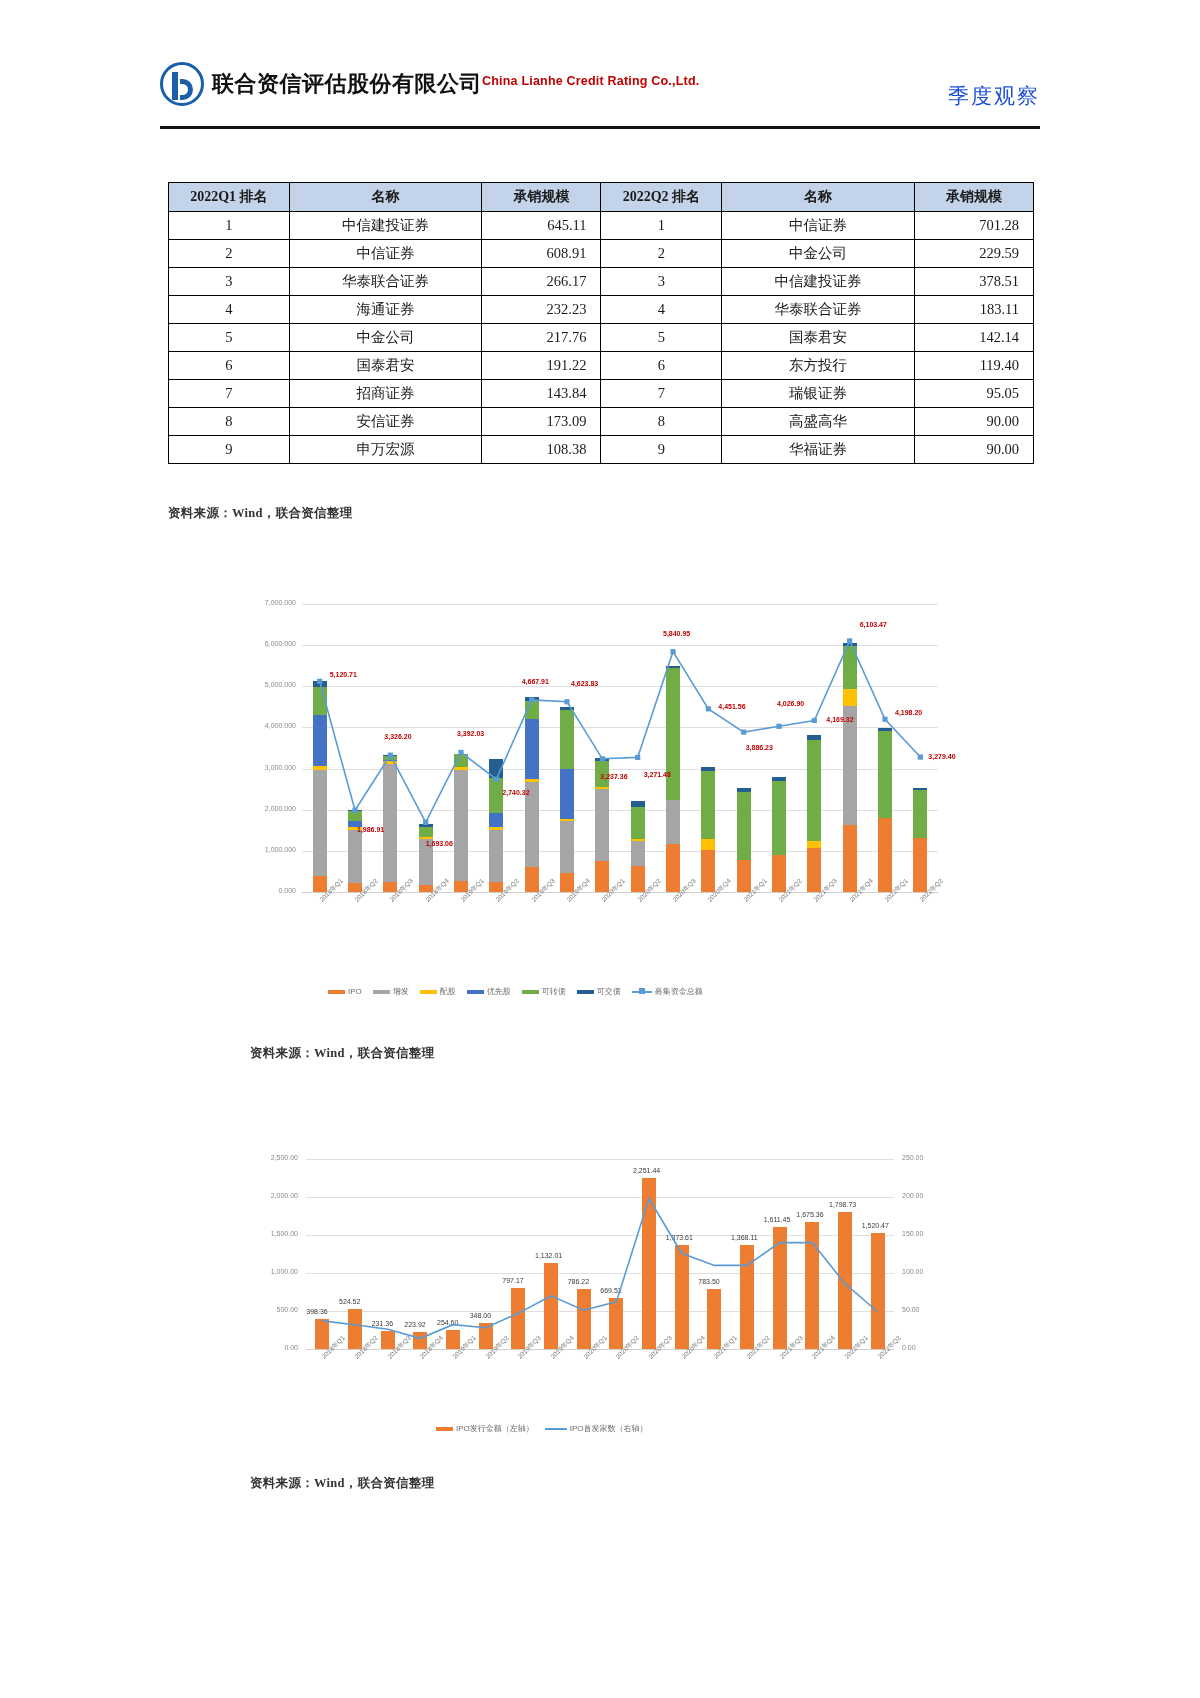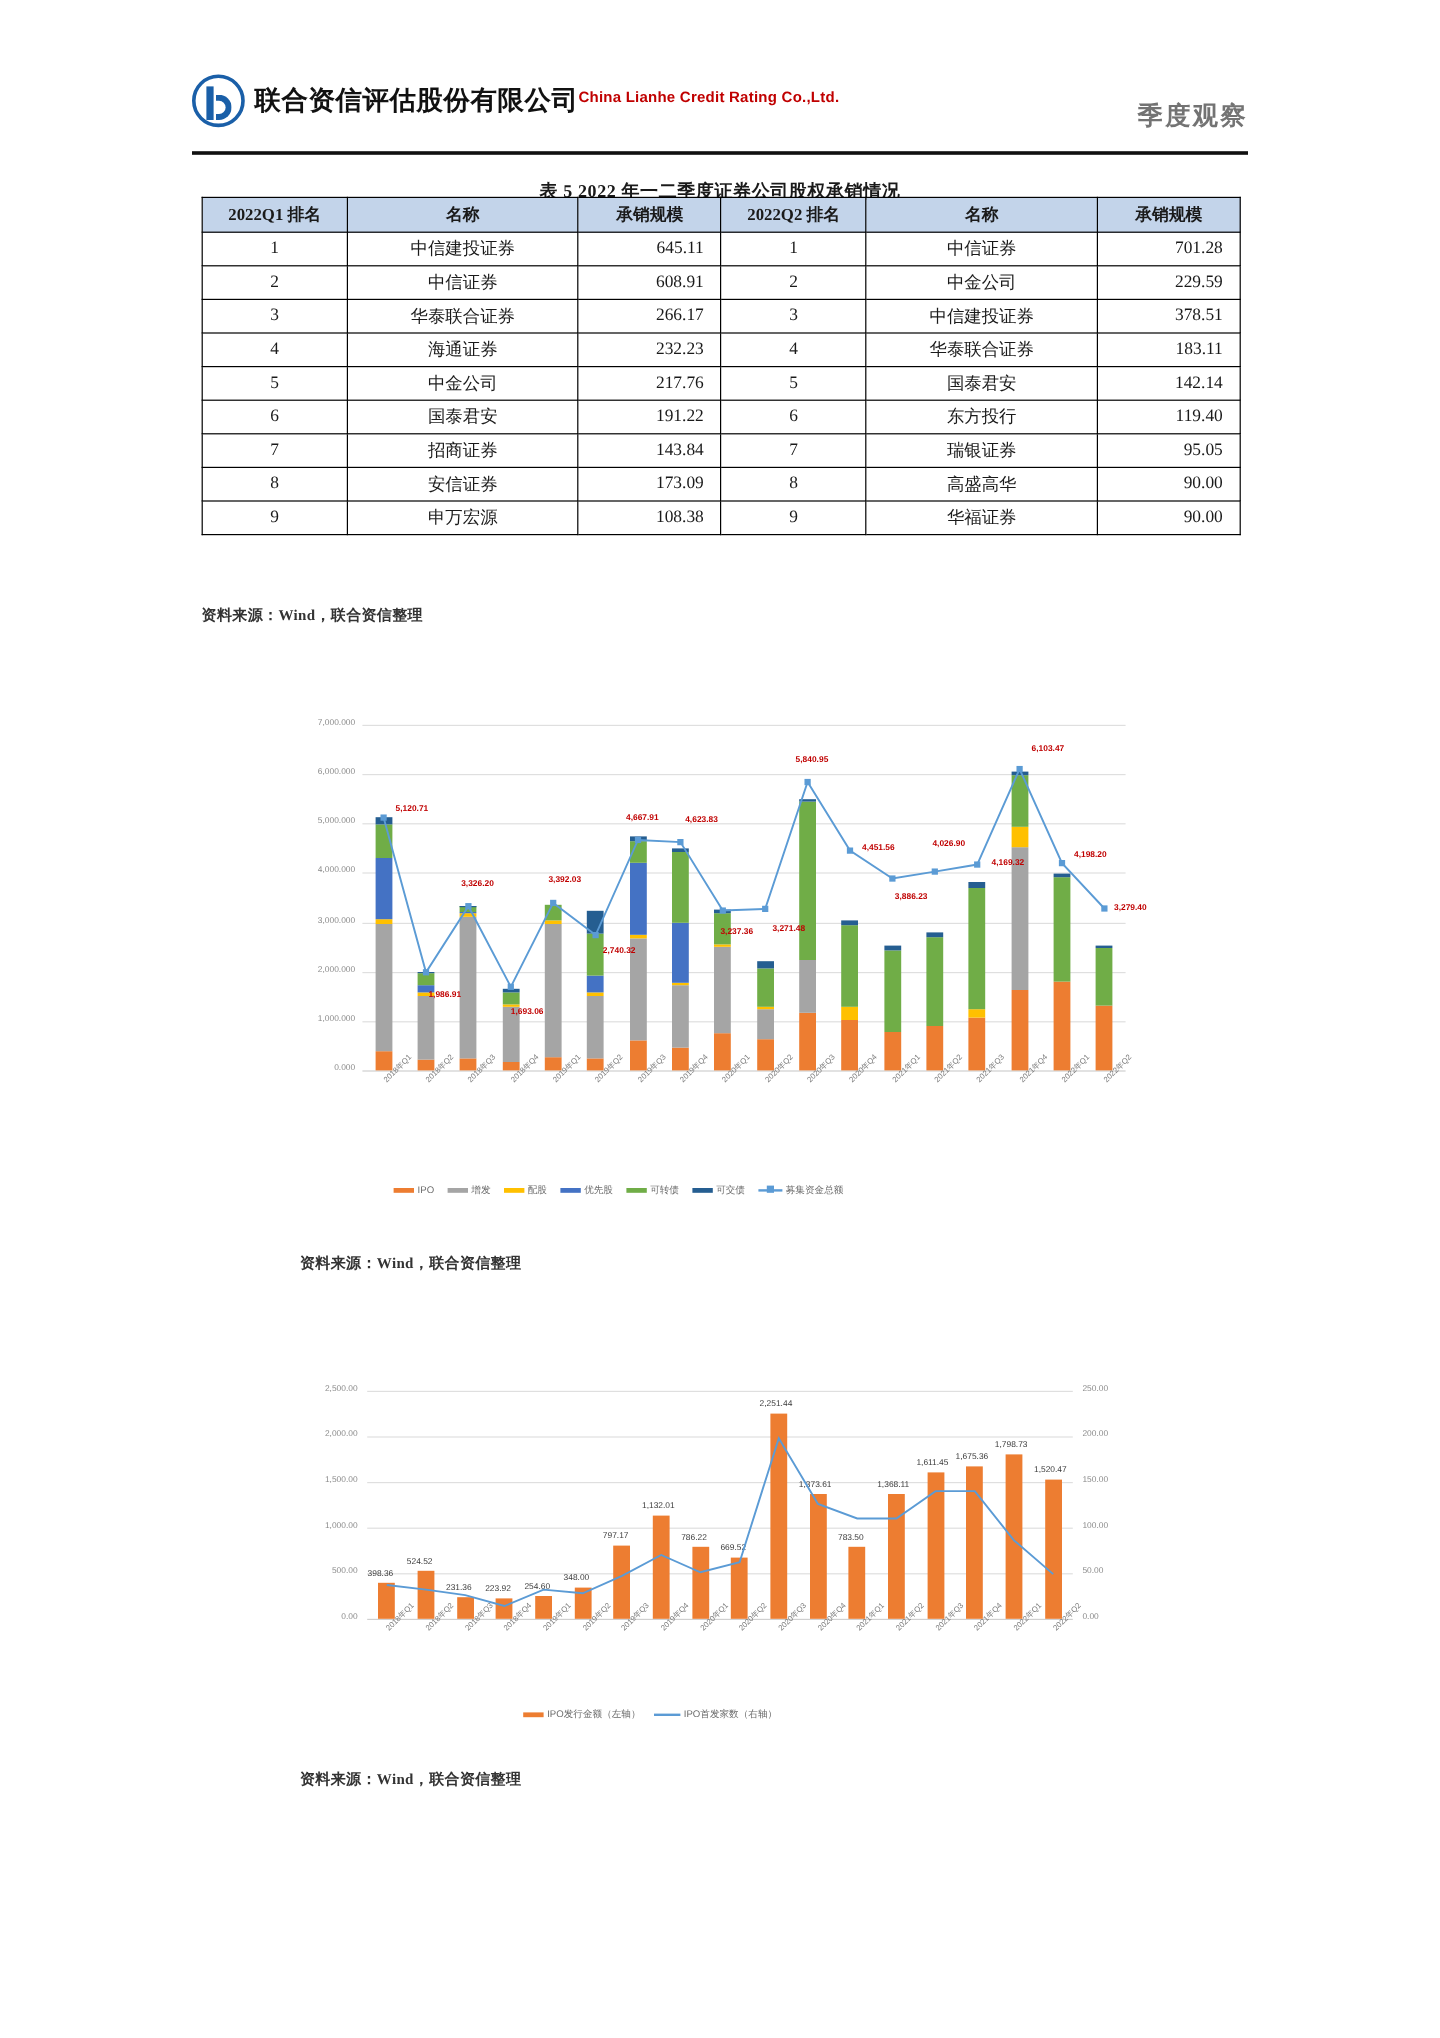--- a/index.html
+++ b/index.html
@@ -17,27 +17,27 @@
   .header{position:absolute;left:160px;top:62px;width:880px;height:70px;}
   .logo-wrap{position:absolute;left:0;top:0;display:flex;align-items:center;gap:8px;}
   .logo-mark{width:44px;height:44px;border-radius:50%;border:3px solid #1a5fa8;
     position:relative;box-sizing:border-box;background:#fff;}
   .logo-mark:before{content:"";position:absolute;left:9px;top:7px;width:6px;height:28px;background:#1a5fa8;}
   .logo-mark:after{content:"";position:absolute;left:17px;top:14px;width:13px;height:21px;
     border:5px solid #1a5fa8;border-left:none;border-radius:0 11px 11px 0;box-sizing:border-box;}
   .logo-text{display:flex;flex-direction:row;line-height:1.05;}
   .logo-cn{font-family:"Liberation Sans","DejaVu Sans",sans-serif;font-weight:bold;font-size:22px;color:#111;letter-spacing:.5px;}
   .logo-en{font-family:"Liberation Sans","DejaVu Sans",sans-serif;font-weight:bold;font-size:12.5px;color:#c00000;letter-spacing:.2px;margin-top:3px;}
-  .header-badge{position:absolute;right:0;top:20px;font-weight:bold;font-size:21px;color:#737373;letter-spacing:2px;}
+  .header-badge{position:absolute;right:0;top:20px;font-weight:normal;font-size:21px;color:#1d4ed8;letter-spacing:2px;}
   .header-rule{position:absolute;left:160px;top:126px;width:880px;height:3px;background:#111;}
 
   
   .tbl-caption{position:absolute;left:0;top:150px;width:1200px;text-align:center;
     font-size:15px;font-weight:bold;letter-spacing:.5px;}
-  table.data{position:absolute;left:168px;top:164px;width:866px;border-collapse:collapse;
+  table.data{position:absolute;left:168px;top:182px;width:866px;border-collapse:collapse;
     font-size:14.5px;}
   table.data th{background:#c3d4ea;border:1px solid #000;height:26px;font-weight:bold;font-size:14px;}
   table.data td{border:1px solid #000;height:25px;text-align:center;}
   table.data td.num{text-align:right;padding-right:14px;}
   .col-rank{width:120px;}
   .col-name{width:195px;}
   .col-amt{width:118px;}
   .src-note{position:absolute;font-size:12.5px;font-weight:bold;color:#333;letter-spacing:.3px;}
 
   
@@ -69,21 +69,20 @@
       <div class="logo-mark"></div>
       <div class="logo-text">
         <span class="logo-cn">联合资信评估股份有限公司</span>
         <span class="logo-en">China Lianhe Credit Rating Co.,Ltd.</span>
       </div>
     </div>
     <div class="header-badge">季度观察</div>
   </div>
   <div class="header-rule"></div>
 
-  <div class="tbl-caption">表 5   2022 年一二季度证券公司股权承销情况</div>
 
   <table class="data">
     <thead>
       <tr>
         <th class="col-rank">2022Q1 排名</th>
         <th class="col-name">名称</th>
         <th class="col-amt">承销规模</th>
         <th class="col-rank">2022Q2 排名</th>
         <th class="col-name">名称</th>
         <th class="col-amt">承销规模</th>

